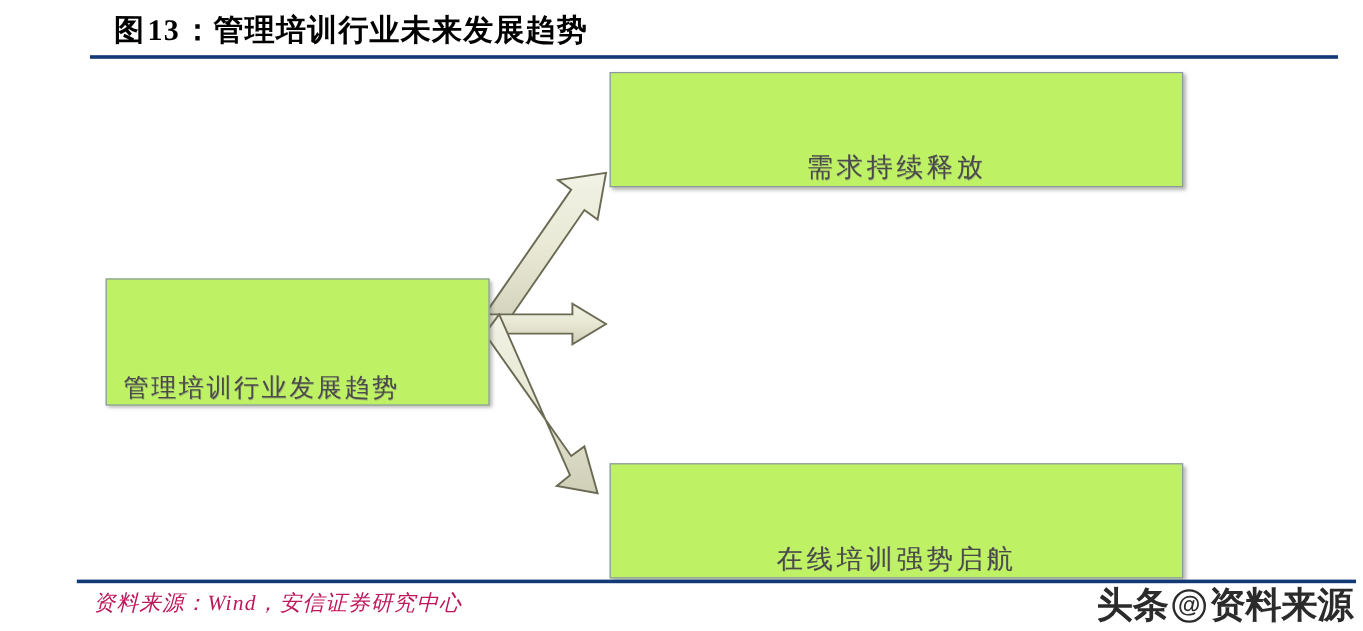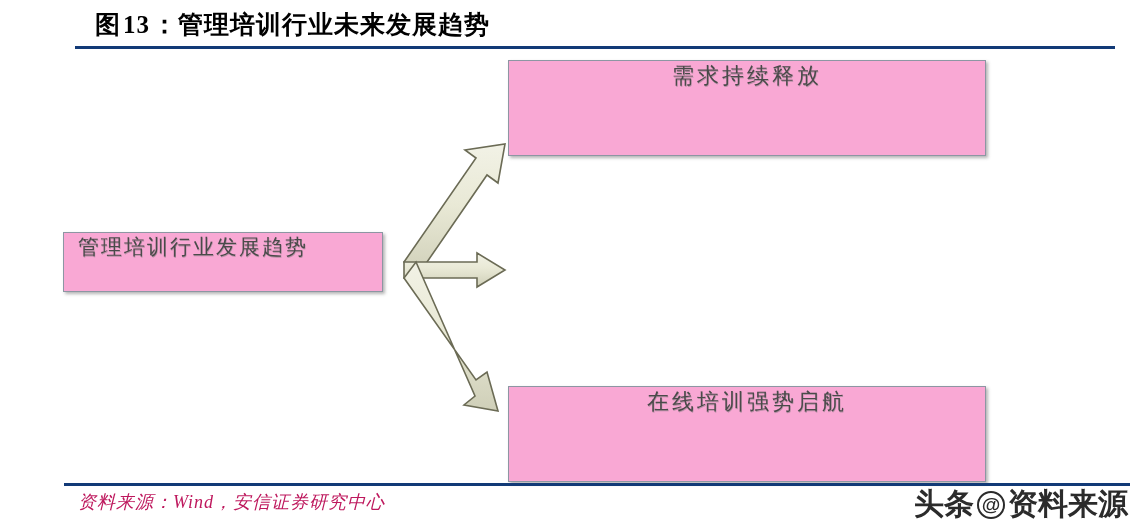--- a/index.html
+++ b/index.html
@@ -57,38 +57,38 @@
   .canvas {
     position: absolute;
     left: 0;
     top: 50px;
     width: 1136px;
     height: 430px;
   }
 
   .node {
     position: absolute;
-    background: #f9a8d4;
+    background: #bef264;
     border: 1px solid #8d96a3;
     box-shadow: 2px 2px 3px rgba(90,90,90,0.45);
     display: flex;
-    align-items: flex-start;
+    align-items: flex-end;
     justify-content: center;
     color: #4a4a4a;
     font-family: "Liberation Serif", "DejaVu Serif", serif;
     font-size: 22px;
     letter-spacing: 3px;
     text-shadow: 0.5px 0.5px 0 rgba(120,120,120,0.5);
   }
 
   .node-root {
-    left: 63px;
+    left: 88px;
     top: 182px;
     width: 320px;
-    height: 60px;
+    height: 106px;
     font-size: 21px;
     letter-spacing: 2px;
     justify-content: flex-start;
     padding-left: 14px;
   }
 
   .node-branch { left: 508px; width: 478px; height: 96px; }
   .node-b1 { top: 10px; }
   .node-b2 { top: 172px; }
   .node-b3 { top: 336px; }

